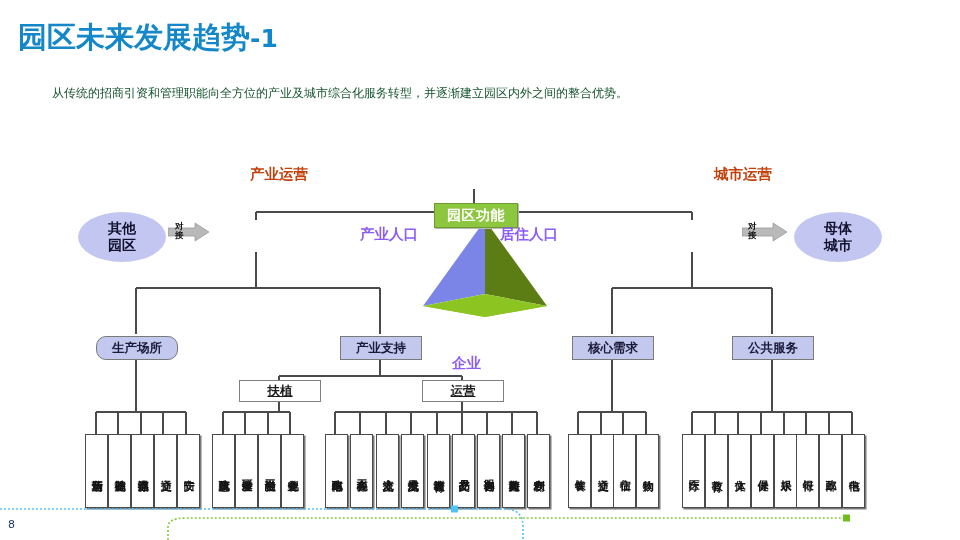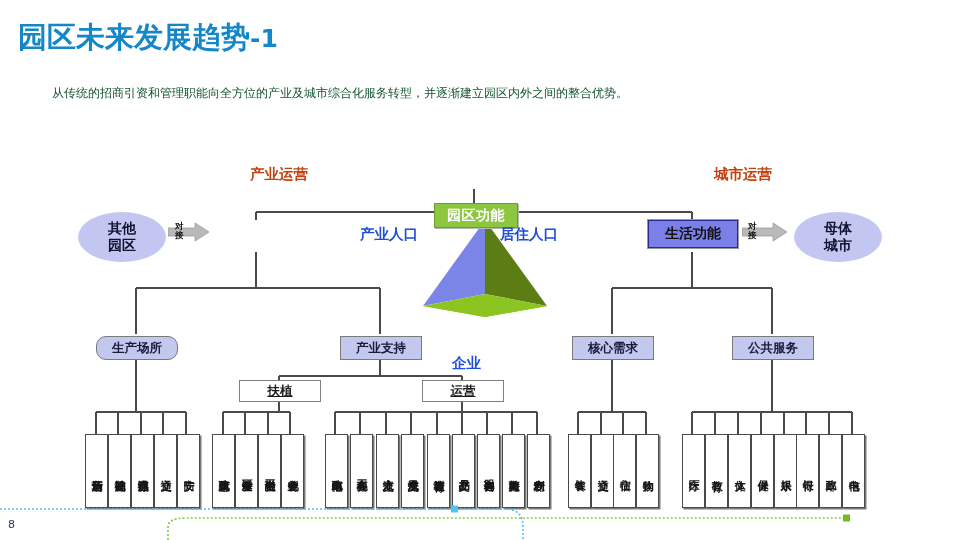--- a/index.html
+++ b/index.html
@@ -69,21 +69,21 @@
     white-space: nowrap;
     font-family: "DejaVu Sans", "Liberation Sans", sans-serif;
     margin-left: 46px;
   }
 
   
   .pyr-label {
     position: absolute;
     font-size: 14.5px;
     font-weight: bold;
-    color: #1d4ed8;
+    color: #8b5cf6;
     white-space: nowrap;
   }
 
   
   .node-root {
     position: absolute;
     background: #8DC63F;
     border: 1px solid #6E9B2F;
     box-shadow: 1px 1px 0 #b8b8b8;
     color: #ffffff;
@@ -320,21 +320,20 @@
       </div>
     </div>
     <svg class="abs" style="left:742px; top:222px; width:46px; height:20px;" viewBox="0 0 46 20">
       <polygon points="0,6 31,6 31,1 45,10 31,19 31,14 0,14" fill="#b9b9b9" stroke="#9a9a9a" stroke-width="0.8"></polygon>
     </svg>
     <div class="arrow-label" style="left:748px; top:222px;">
       <div>对</div>
       <div>接</div>
     </div>
 
-    <div class="node-strong" style="left:648px; top:220px; width:88px; height:26px;">生活功能</div>
 
     <div class="node-mid" style="left:96px; top:336px; width:80px; height:22px;border-radius:10px;">生产场所</div>
     <div class="node-mid" style="left:340px; top:336px; width:80px; height:22px;">产业支持</div>
     <div class="node-mid" style="left:572px; top:336px; width:80px; height:22px;">核心需求</div>
     <div class="node-mid" style="left:732px; top:336px; width:80px; height:22px;">公共服务</div>
 
     <div class="node-plain" style="left:239px; top:380px; width:80px; height:20px;">扶植</div>
     <div class="node-plain" style="left:422px; top:380px; width:80px; height:20px;">运营</div>
 
     <div class="leaf" style="left:85px; top:434px; width:21px; height:72px;">

